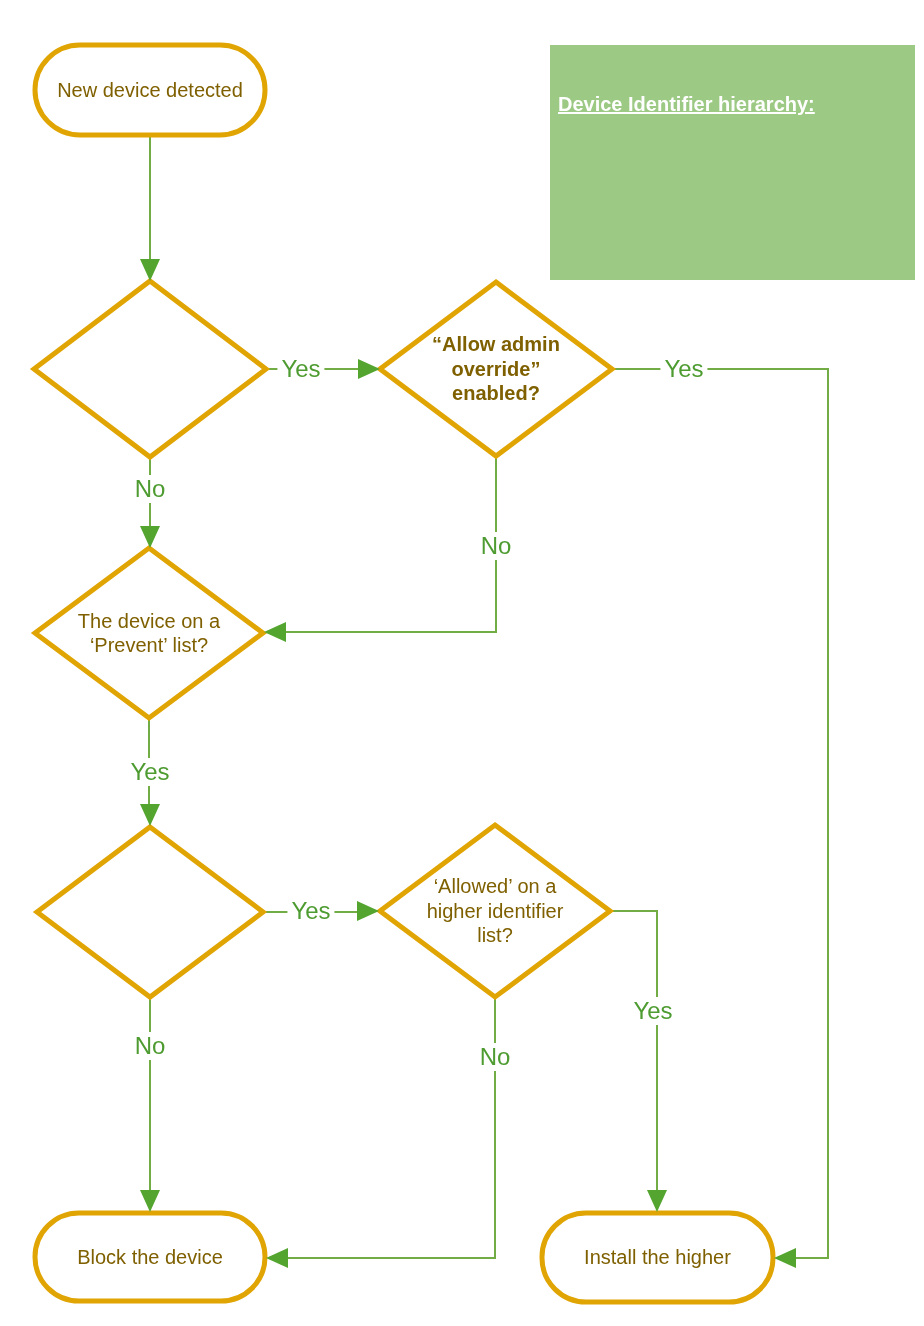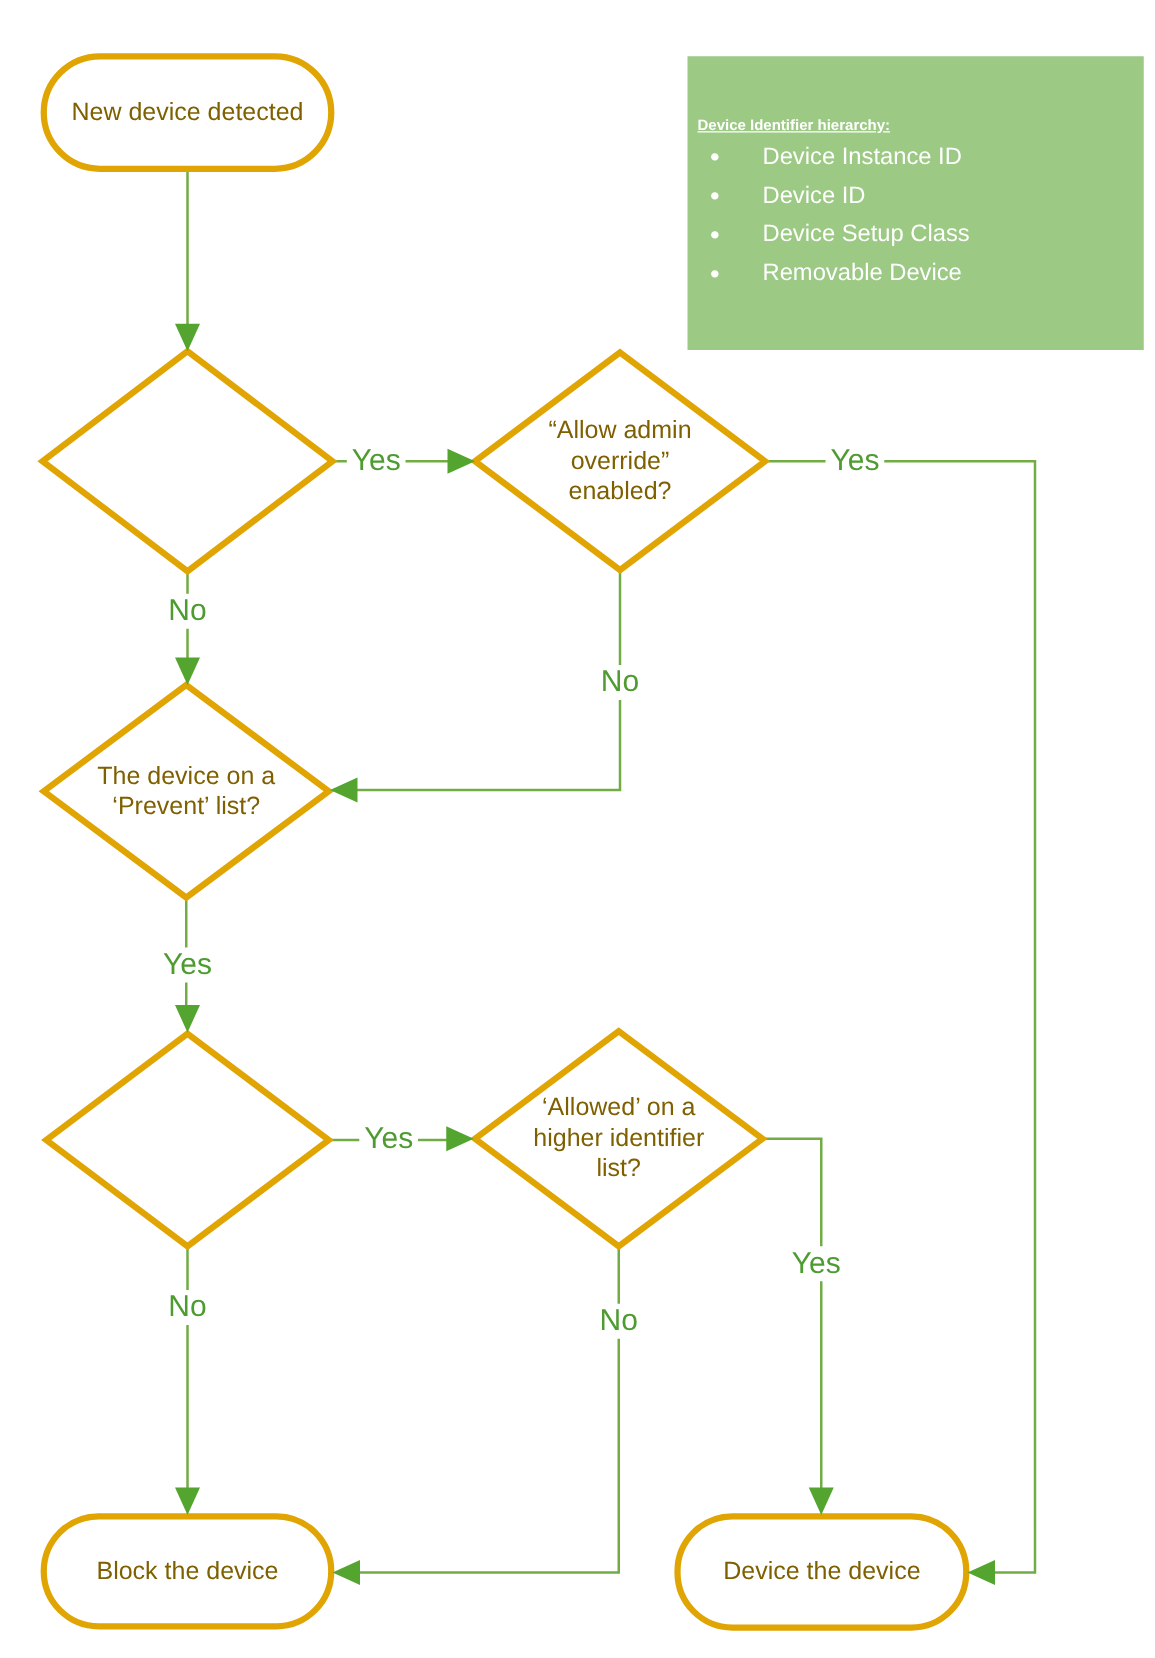--- a/index.html
+++ b/index.html
@@ -29,21 +29,21 @@
   }
   .info-box{
     position:absolute;
     left:550px;top:45px;width:365px;height:235px;
     background:#9CC984;
     color:#ffffff;
     box-sizing:border-box;
     padding:48px 10px 0 8px;
   }
   .info-title{
-    font-size:12px;font-weight:bold;
+    font-size:20px;font-weight:bold;
     text-decoration:underline;
     margin:0 0 8px 0;
   }
   .info-list{list-style:none;margin:0;padding:0;font-size:19px;}
   .info-list li{position:relative;padding-left:52px;margin-bottom:9px;}
   .info-list li::before{
     content:"\2022";
     position:absolute;left:10px;top:-2px;
     font-size:22px;
   }
@@ -89,44 +89,38 @@
       <polygon points="357,901 357,921 379,911"></polygon>
       <polygon points="647,1190 667,1190 657,1212"></polygon>
       <polygon points="140,1190 160,1190 150,1212"></polygon>
       <polygon points="288,1248 288,1268 266,1258"></polygon>
     </g>
   </svg>
 
   <div class="node-label" style="left:35px;top:45px;width:230px;height:90px;">New device detected</div>
 
 
-  <div class="node-label" style="left:426px;top:310px;width:140px;height:118px;">“Allow admin override” enabled?</div>
+  <div class="node-label" style="left:426px;top:310px;width:140px;height:118px;font-weight:bold;">“Allow admin override” enabled?</div>
 
   <div class="node-label" style="left:69px;top:575px;width:160px;height:116px;">The device on a ‘Prevent’ list?</div>
 
 
   <div class="node-label" style="left:415px;top:853px;width:160px;height:116px;">‘Allowed’ on a higher identifier list?</div>
 
   <div class="node-label" style="left:35px;top:1213px;width:230px;height:88px;">Block the device</div>
 
-  <div class="node-label" style="left:542px;top:1213px;width:231px;height:89px;">Device the device</div>
+  <div class="node-label" style="left:542px;top:1213px;width:231px;height:89px;">Install the higher</div>
 
   <div class="edge-label" style="left:301px;top:369px;">Yes</div>
   <div class="edge-label" style="left:684px;top:369px;">Yes</div>
   <div class="edge-label" style="left:150px;top:489px;">No</div>
   <div class="edge-label" style="left:496px;top:546px;">No</div>
   <div class="edge-label" style="left:150px;top:772px;">Yes</div>
   <div class="edge-label" style="left:311px;top:911px;">Yes</div>
   <div class="edge-label" style="left:653px;top:1011px;">Yes</div>
   <div class="edge-label" style="left:150px;top:1046px;">No</div>
   <div class="edge-label" style="left:495px;top:1057px;">No</div>
 
   <div class="info-box">
     <div class="info-title">Device Identifier hierarchy:</div>
-    <ul class="info-list">
-      <li>Device Instance ID</li>
-      <li>Device ID</li>
-      <li>Device Setup Class</li>
-      <li>Removable Device</li>
-    </ul>
   </div>
 
 </div>
 
 </body></html>

